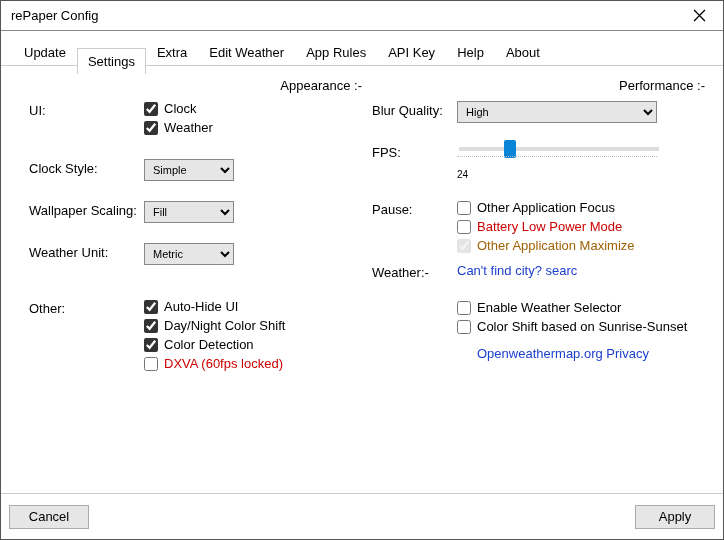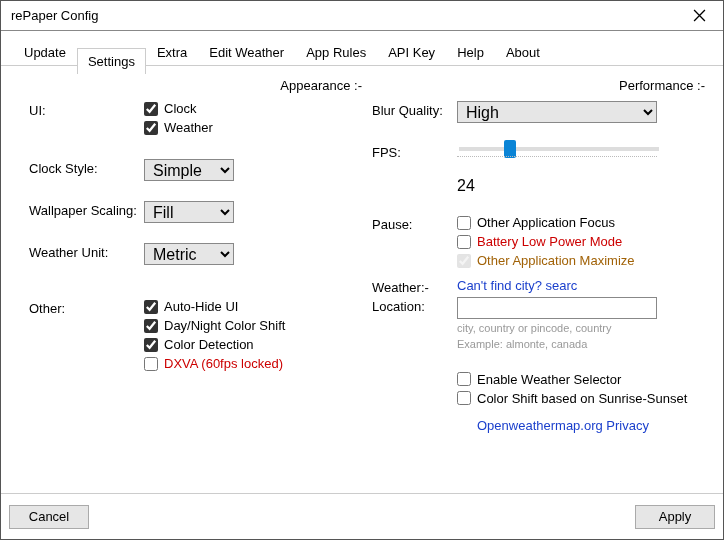--- a/index.html
+++ b/index.html
@@ -14,34 +14,34 @@
   .tab { padding: 5px 10px; border: 1px solid transparent; border-bottom: none; cursor: default; }
   .tab.active { border-color: #ccc; background: #fff; position: relative; top: 9px; }
   .body { flex: 1; display: flex; padding: 12px 18px; font-size: 13px; overflow: hidden; }
   .col { display: flex; flex-direction: column; }
   .col.left { width: 50%; }
   .col.right { width: 50%; }
   .section-header { margin-bottom: 8px; text-align: right; }
   .row { display: flex; align-items: flex-start; margin-bottom: 6px; justify-content: center; }
   .row .label { width: 125px; padding-top: 2px; padding-left: 10px; }
   .row .ctl { flex: 1; display: flex; flex-direction: column; }
-  select.combo { width: 90px; height: 22px; background: #e6e6e6; border: 1px solid #888; font-size: 16px; padding: 0 4px; }
+  select.combo { width: 90px; height: 22px; background: #e6e6e6; border: 1px solid #888; font-size: 11px; padding: 0 4px; }
   select.combo.wide { width: 200px; }
   .check { display: flex; align-items: center; margin-bottom: 4px; }
   .check input { width: 14px; height: 14px; margin: 0 6px 0 0; accent-color: #333; }
   .check.red label { color: #c00; }
   .check.disabled label { color: #a16207; }
   .check.disabled input { opacity: 0.6; }
   .spacer { height: 14px; }
   .slider-wrap { padding-top: 2px; }
   .slider { -webkit-appearance: none; width: 200px; height: 4px; background: #ddd; outline: none; border: none; }
   .slider::-webkit-slider-thumb { -webkit-appearance: none; width: 12px; height: 18px; background: #0a84d6; cursor: pointer; border-radius: 2px; }
   .slider::-moz-range-thumb { width: 12px; height: 18px; background: #0a84d6; cursor: pointer; border: none; border-radius: 2px; }
   .ticks { width: 200px; height: 6px; border-bottom: 1px dotted #bbb; margin-top: -2px; }
-  .slider-val { font-size: 16px; margin-top: 20px; }
+  .slider-val { font-size: 10px; margin-top: 12px; }
   .link { color: #1a3fcc; cursor: pointer; }
   .help-row { display: flex; justify-content: flex-end; padding-right: 12px; }
   .loc-input { width: 200px; height: 22px; border: 1px solid #888; font-size: 13px; padding: 0 4px; }
   .hint { font-size: 11px; color: #999; margin-top: 2px; line-height: 1.3; }
   .footer { height: 46px; border-top: 1px solid #ccc; display: flex; justify-content: space-between; align-items: center; padding: 0 8px; gap: 6px; }
   .footer button { width: 80px; height: 24px; background: #e6e6e6; border: 1px solid #aaa; font-size: 13px; }
 </style>
 </head>
 <body>
 
@@ -188,28 +188,20 @@
         </div>
       </div>
 
       <div class="row">
         <div class="label" style="width:95px;">Weather:-</div>
         <div class="ctl help-row">
           <span class="link">Can't find city? searc</span>
         </div>
       </div>
 
-      <div class="row" style="margin-top:-4px;">
-        <div class="label" style="width:95px;">Location:</div>
-        <div class="ctl">
-          <input class="loc-input" type="text" value="" style="">
-          <div class="hint">city, country or pincode, country</div>
-          <div class="hint">Example: almonte, canada</div>
-        </div>
-      </div>
 
       <div class="spacer"></div>
 
       <div class="row">
         <div class="label" style="width:95px;"></div>
         <div class="ctl">
           <div class="check">
             <input type="checkbox" style="">
             <label>Enable Weather Selector</label>
           </div>

